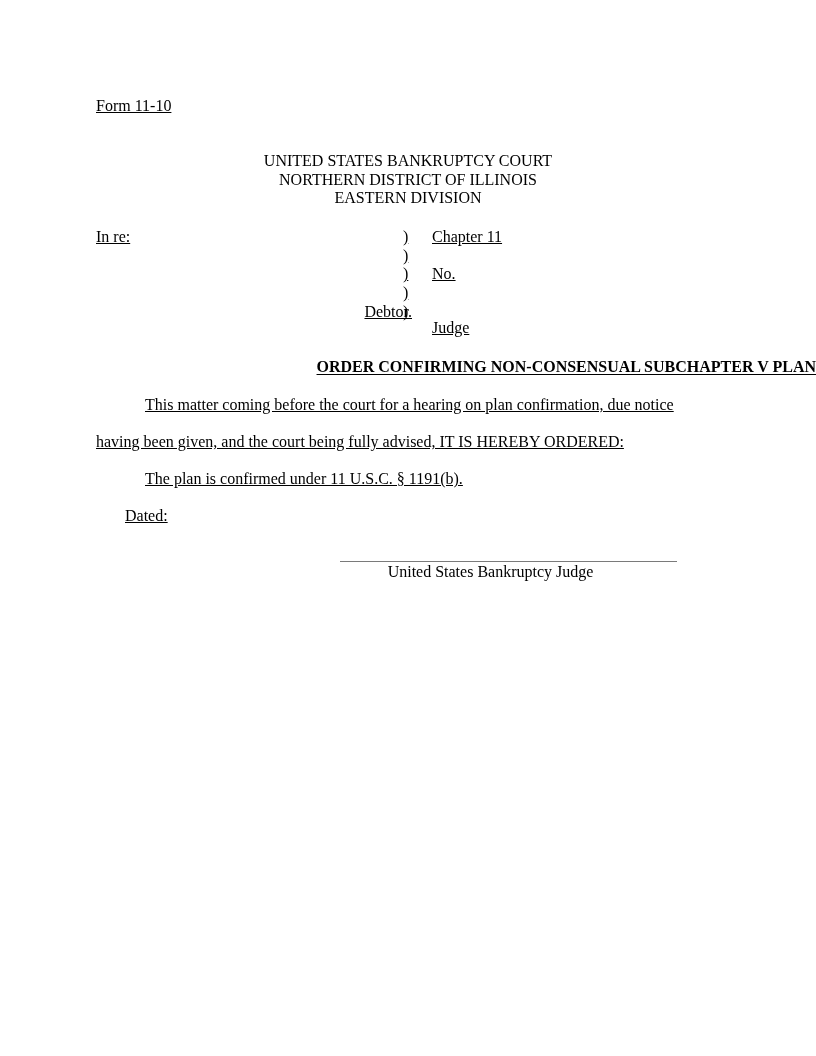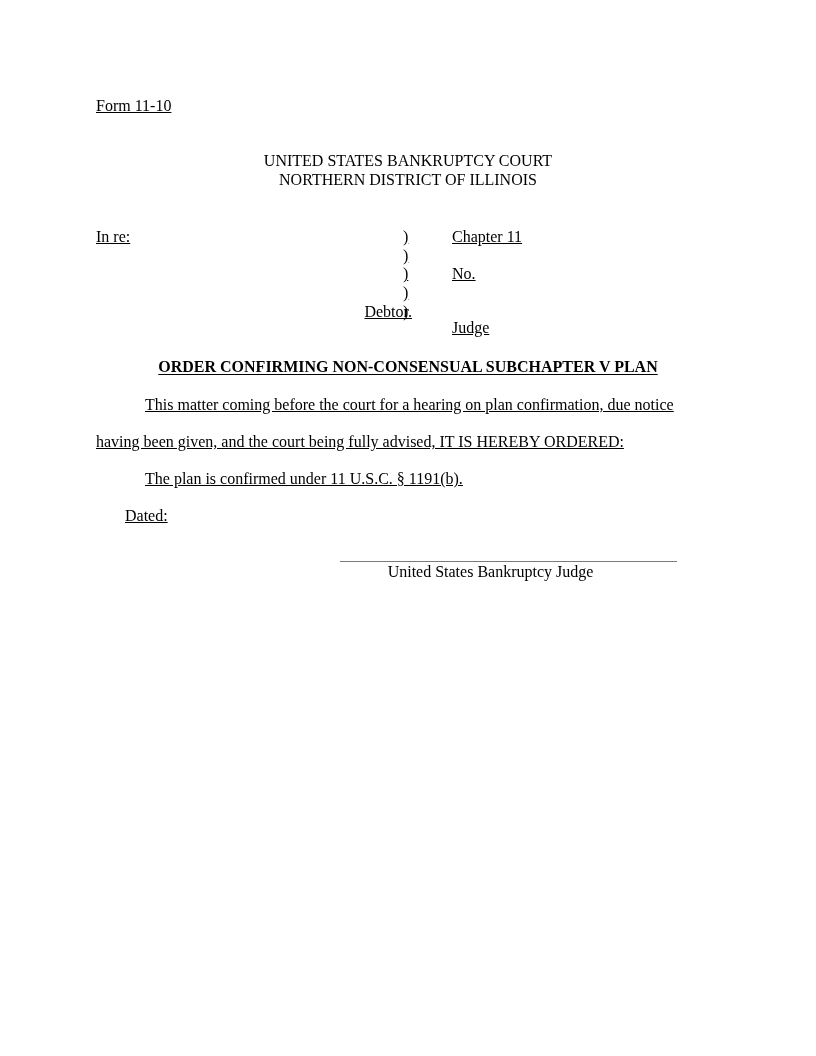--- a/index.html
+++ b/index.html
@@ -23,27 +23,27 @@
       left: 0; width: 816px;
       top: 152px;
       text-align: center;
       font-weight: normal;
       line-height: 18.7px;
     }
     .court-header div { white-space: nowrap; }
     .caption { position: absolute; left: 0; top: 228px; width: 816px; height: 95px; padding-left: 27px; }
     .caption .inre { left: 96px; top: 0; }
     .caption .paren { left: 403px; }
-    .caption .right { left: 452px; }
+    .caption .right { left: 432px; }
     .caption .debtor { right: 431px; top: 75px; text-align: right; }
     .title {
       position: absolute;
       left: 0; width: 816px;
       top: 358px;
-      text-align: center;
+      text-align: right;
       font-weight: bold;
       text-decoration: underline;
       text-underline-offset: 2px;
       line-height: 18px;
     }
     .para-line1 { left: 145px; top: 396px; }
     .para-line2 { left: 96px; top: 433px; }
     .para2 { left: 145px; top: 470px; }
     .dated { left: 96px; top: 507px; margin-left: 29px; }
     .sig-line {
@@ -65,20 +65,21 @@
     }
   </style>
 </head>
 <body>
 
 <div class="abs form-number">Form 11-10</div>
 
 <div class="court-header">
   <div>UNITED STATES BANKRUPTCY COURT</div>
   <div>NORTHERN DISTRICT OF ILLINOIS</div>
+  <div>EASTERN DIVISION</div>
 </div>
 
 <div class="caption">
   <div class="abs inre">In re:</div>
 
   <div class="abs paren" style="top:0px;">)</div>
   <div class="abs paren" style="top:18.7px;">)</div>
   <div class="abs paren" style="top:37.4px;">)</div>
   <div class="abs paren" style="top:56.1px;">)</div>
   <div class="abs paren" style="top:74.8px;">)</div>

